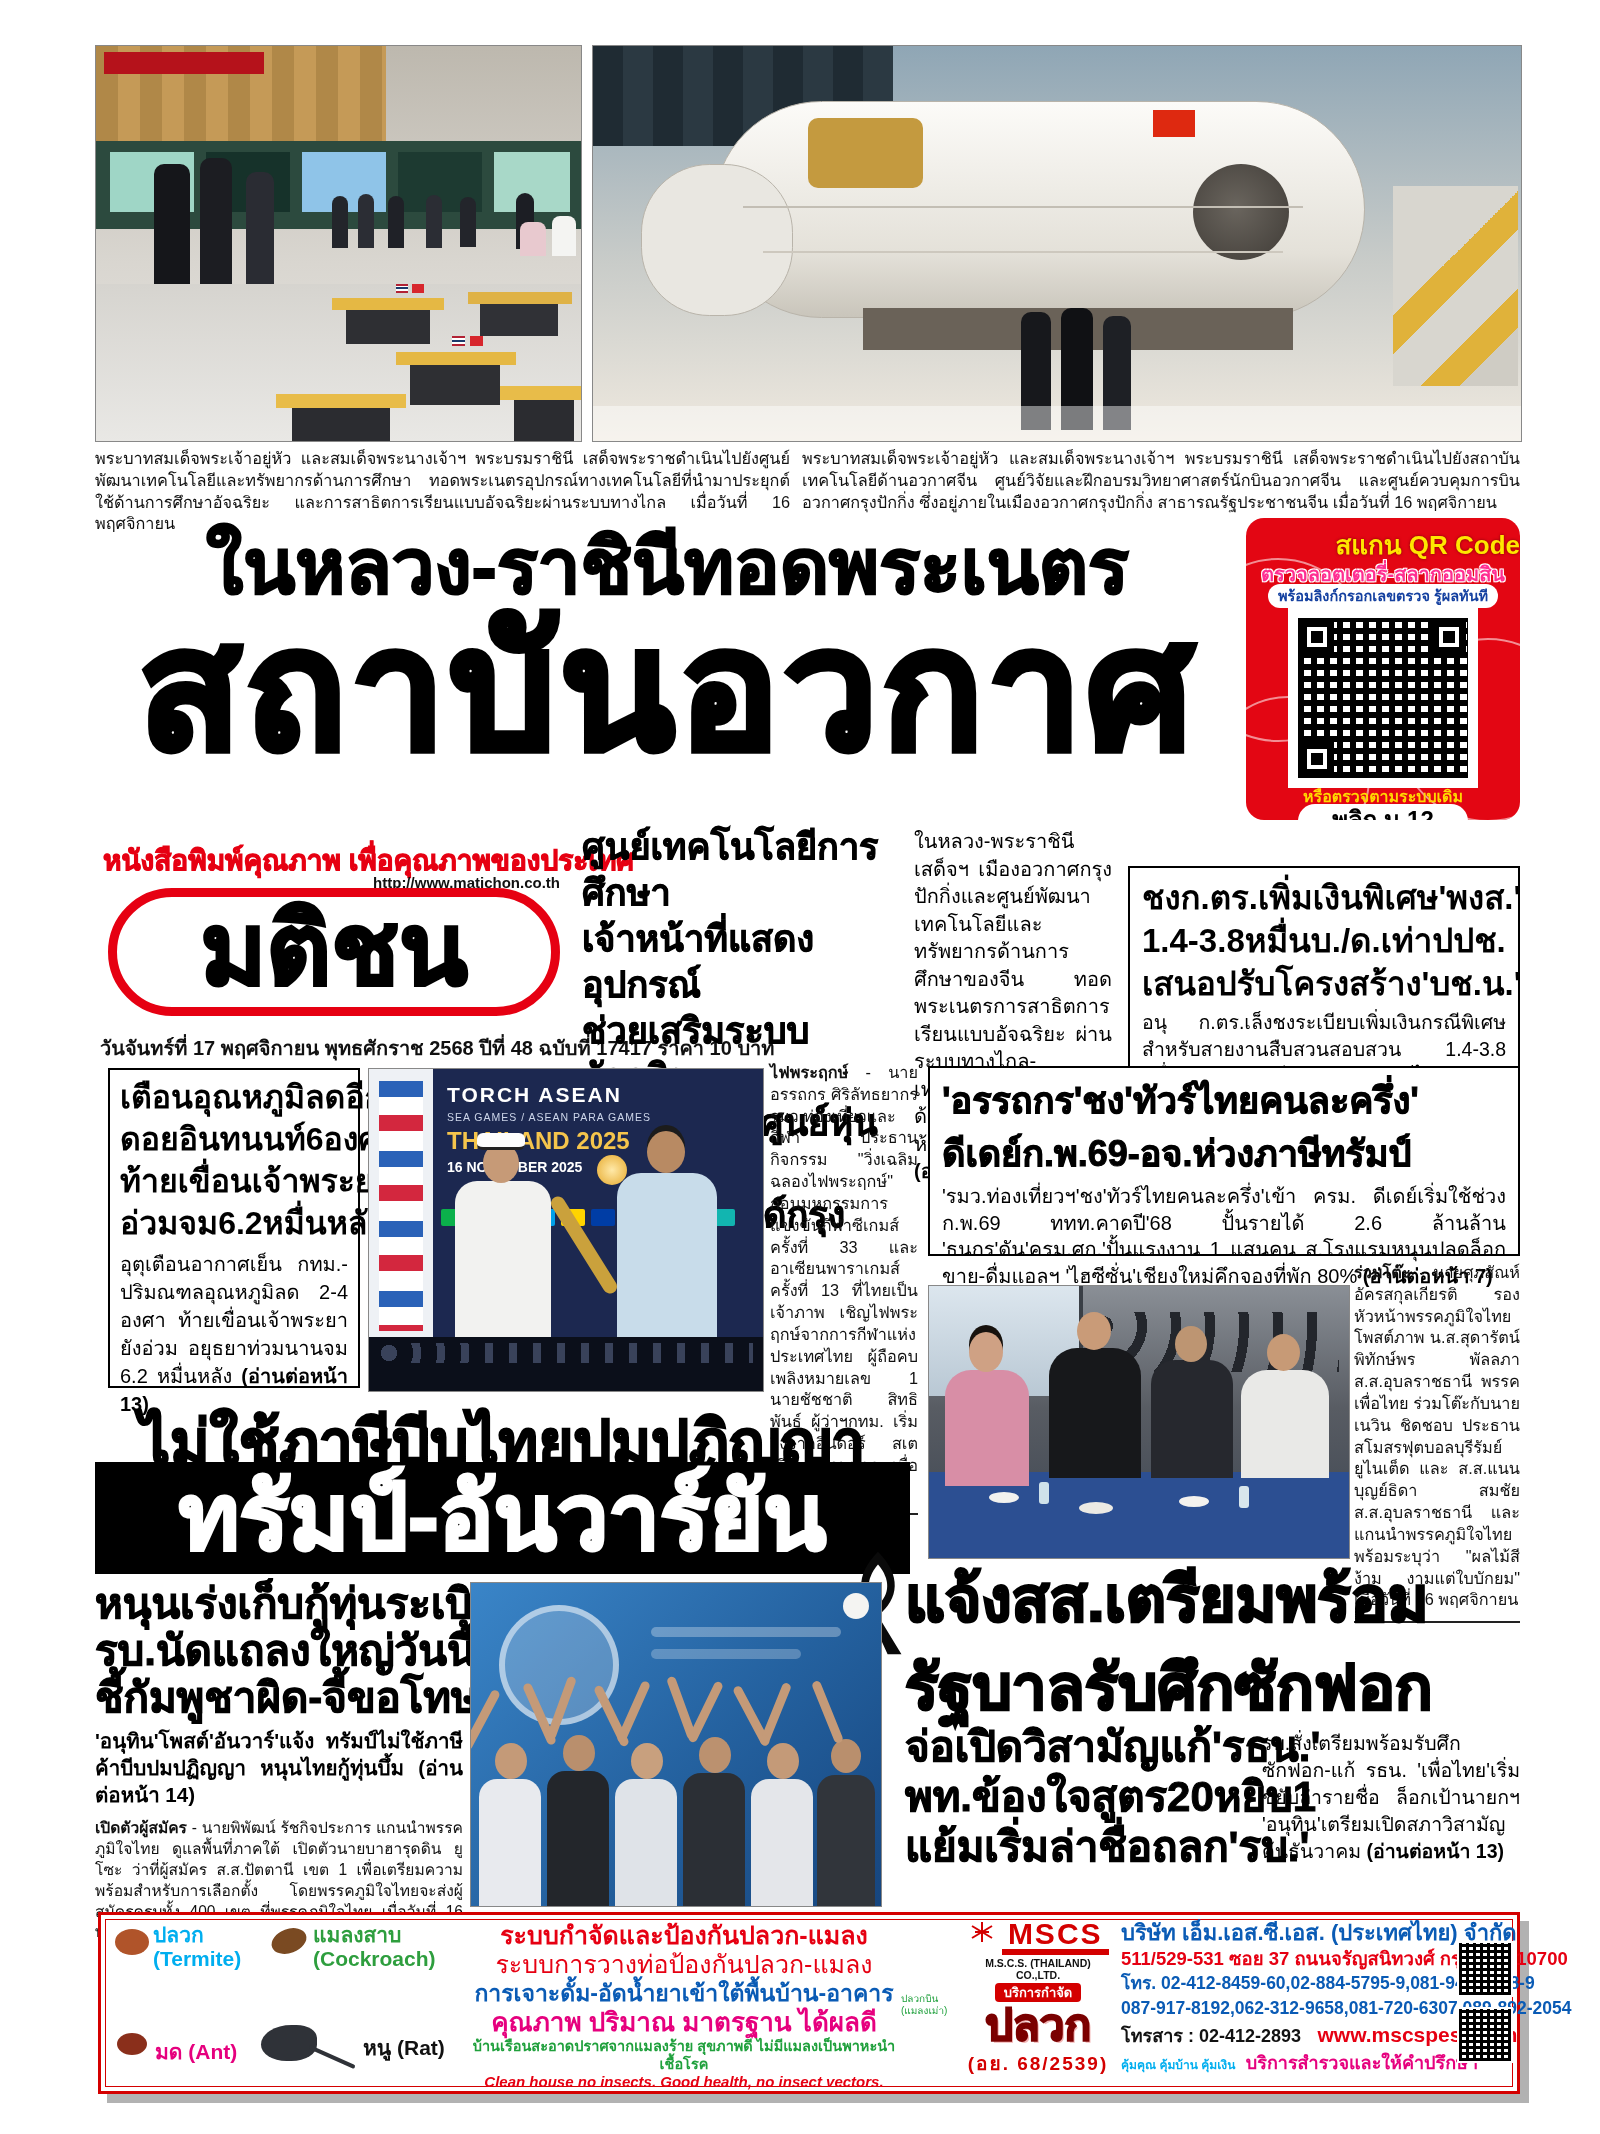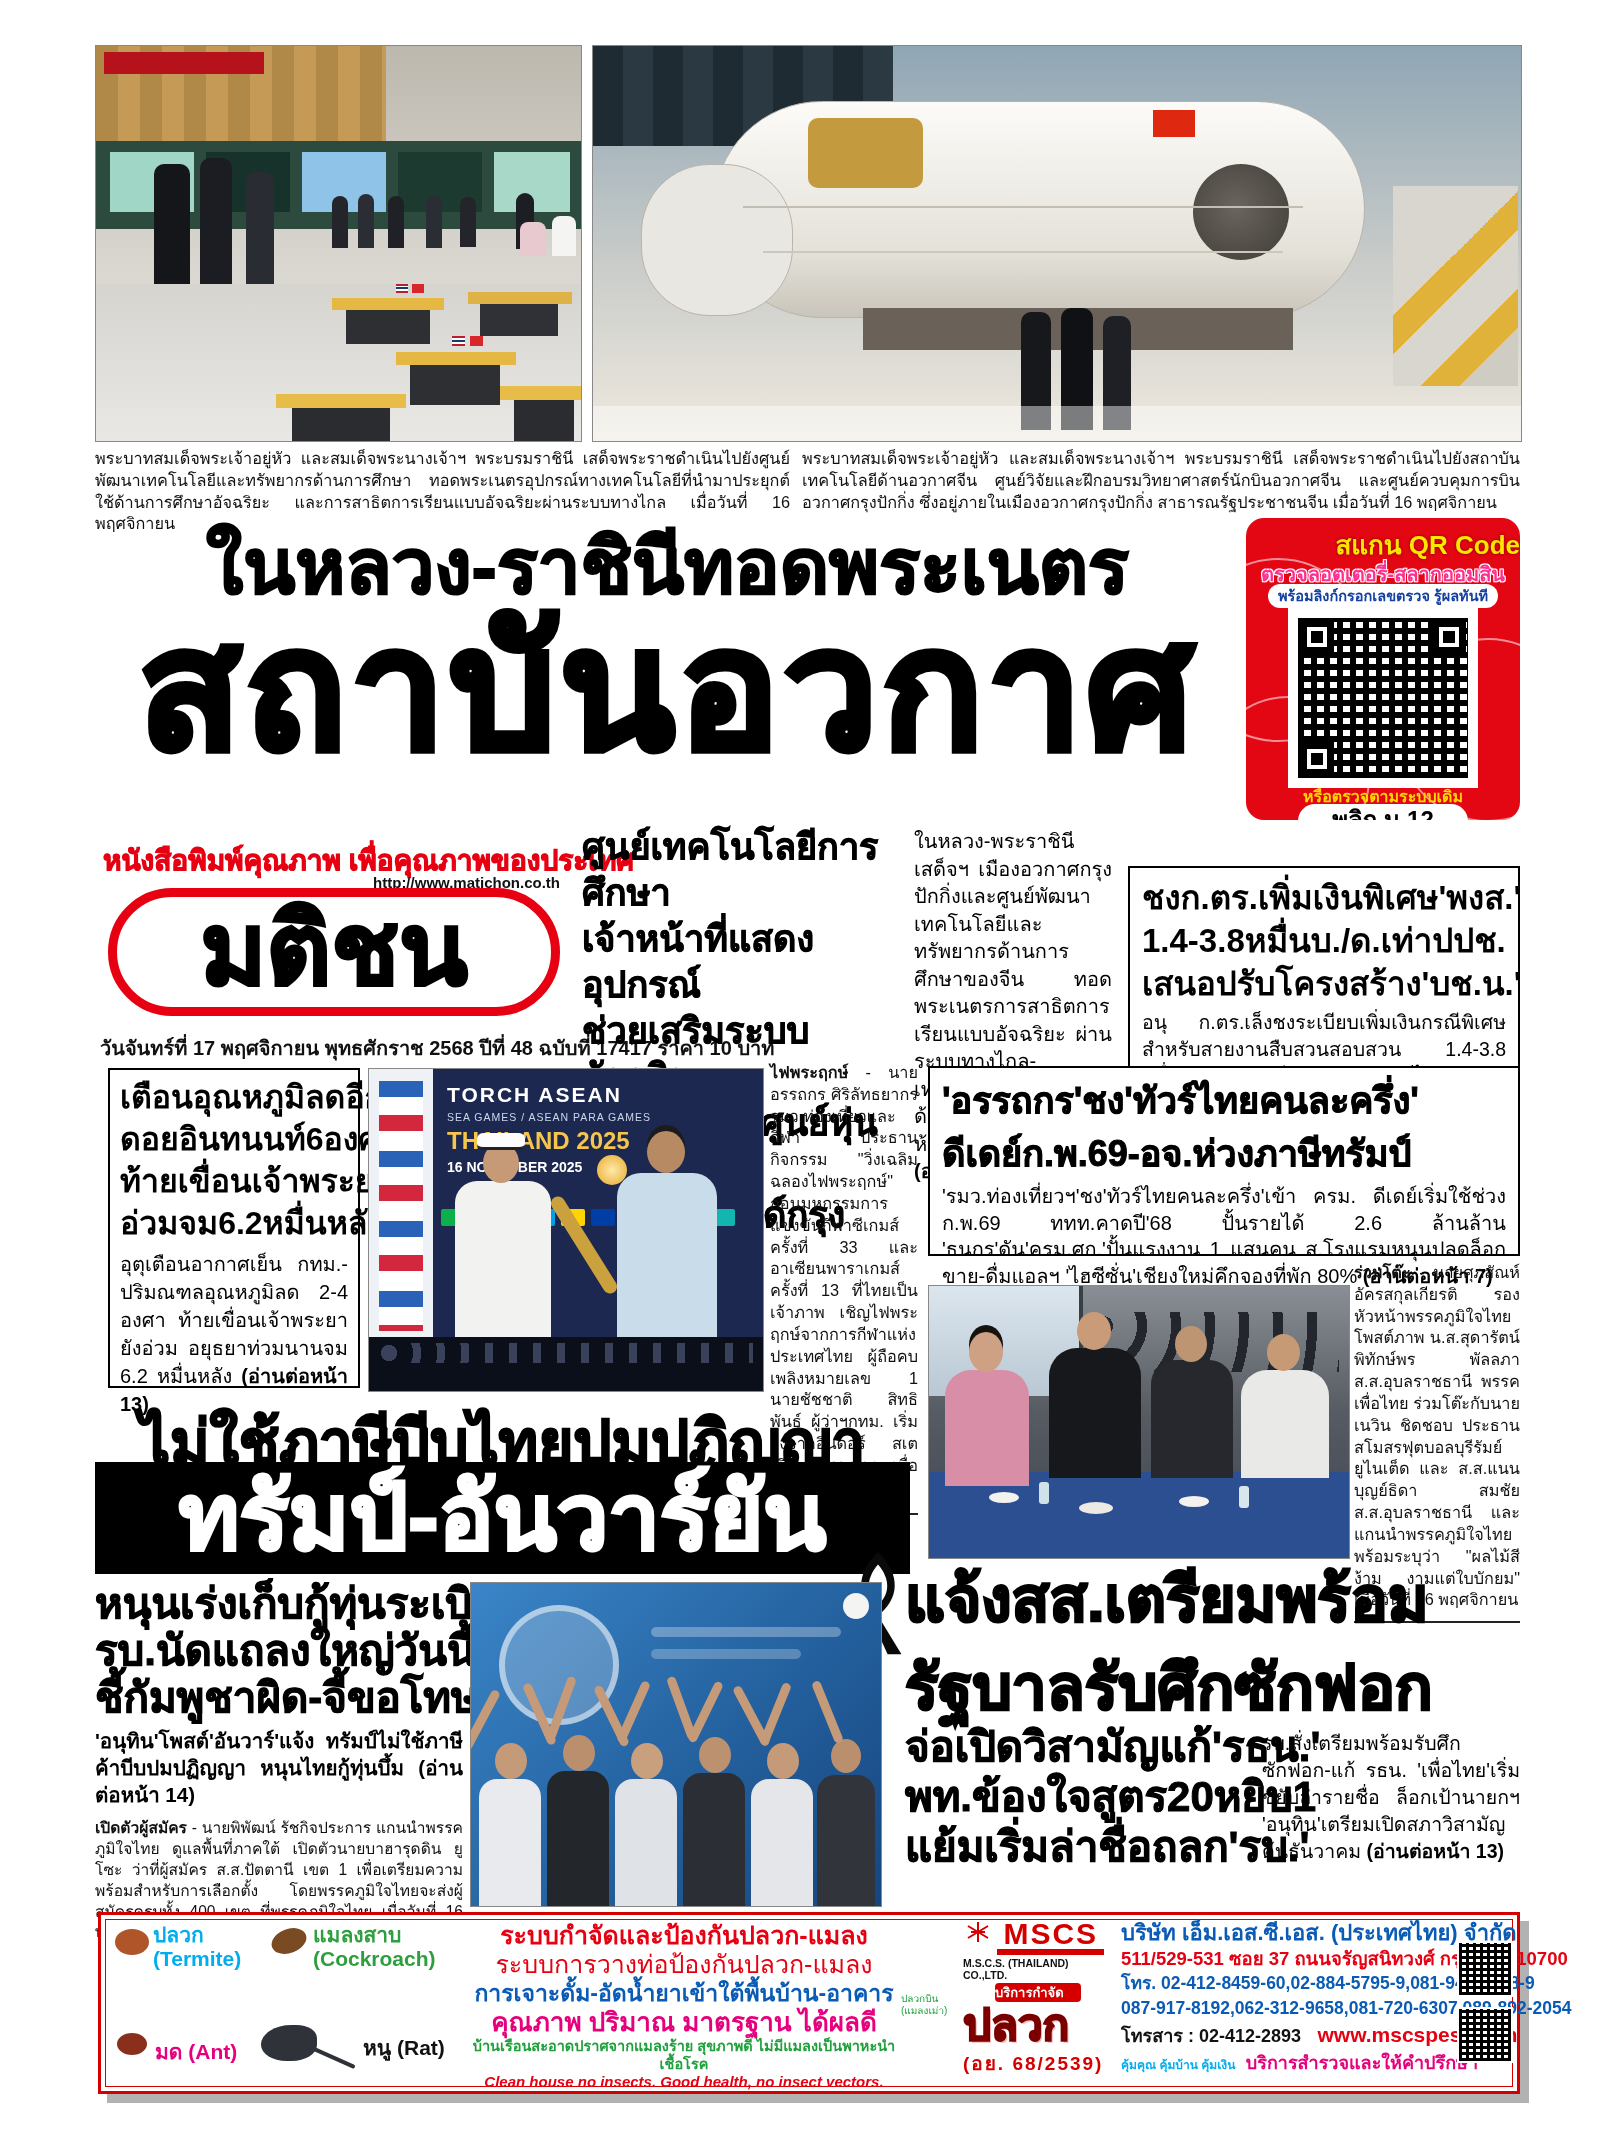--- a/index.html
+++ b/index.html
@@ -302,21 +302,21 @@
     <div class="abs" style="left:368px;top:6px;width:430px;text-align:center;">
       <div style="font-size:25px;font-weight:bold;color:#e60012;line-height:29px;">ระบบกำจัดและป้องกันปลวก-แมลง</div>
       <div style="font-size:25px;font-weight:normal;color:#e60012;line-height:29px;">ระบบการวางท่อป้องกันปลวก-แมลง</div>
       <div style="font-size:23px;font-weight:bold;color:#0a5bb5;line-height:28px;">การเจาะดั้ม-อัดน้ำยาเข้าใต้พื้นบ้าน-อาคาร</div>
       <div style="font-size:26px;font-weight:bold;color:#e6007e;line-height:30px;">คุณภาพ ปริมาณ มาตรฐาน ได้ผลดี</div>
       <div style="font-size:14.5px;font-weight:bold;color:#1fa03c;line-height:18px;">บ้านเรือนสะอาดปราศจากแมลงร้าย สุขภาพดี ไม่มีแมลงเป็นพาหะนำเชื้อโรค</div>
       <div style="font-size:15px;font-weight:bold;font-style:italic;color:#e60012;line-height:18px;">Clean house no insects. Good health, no insect vectors.</div>
     </div>
     <div class="abs" style="left:800px;top:78px;width:60px;font-size:10px;color:#1fa03c;line-height:12px;">ปลวกบิน (แมลงเม่า)</div>
 
-    <div class="abs" style="left:862px;top:4px;width:150px;text-align:left;">
+    <div class="abs" style="left:862px;top:4px;width:150px;text-align:center;">
       <svg width="30" height="24" viewBox="0 0 30 24">
           <g stroke="#d40000" stroke-width="2" fill="none">
             <line x1="15" y1="2" x2="15" y2="22"></line>
             <line x1="5" y1="6" x2="25" y2="18"></line>
             <line x1="25" y1="6" x2="5" y2="18"></line>
             <line x1="8" y1="12" x2="22" y2="12"></line>
           </g>
         </svg>
       <div style="font-size:30px;font-weight:bold;color:#d40000;letter-spacing:2px;line-height:30px;border-bottom:6px solid #d40000;display:inline-block;padding:0 6px;">MSCS</div>
       <div style="font-size:10.5px;font-weight:bold;color:#111;margin-top:2px;">M.S.C.S. (THAILAND) CO.,LTD.</div>

